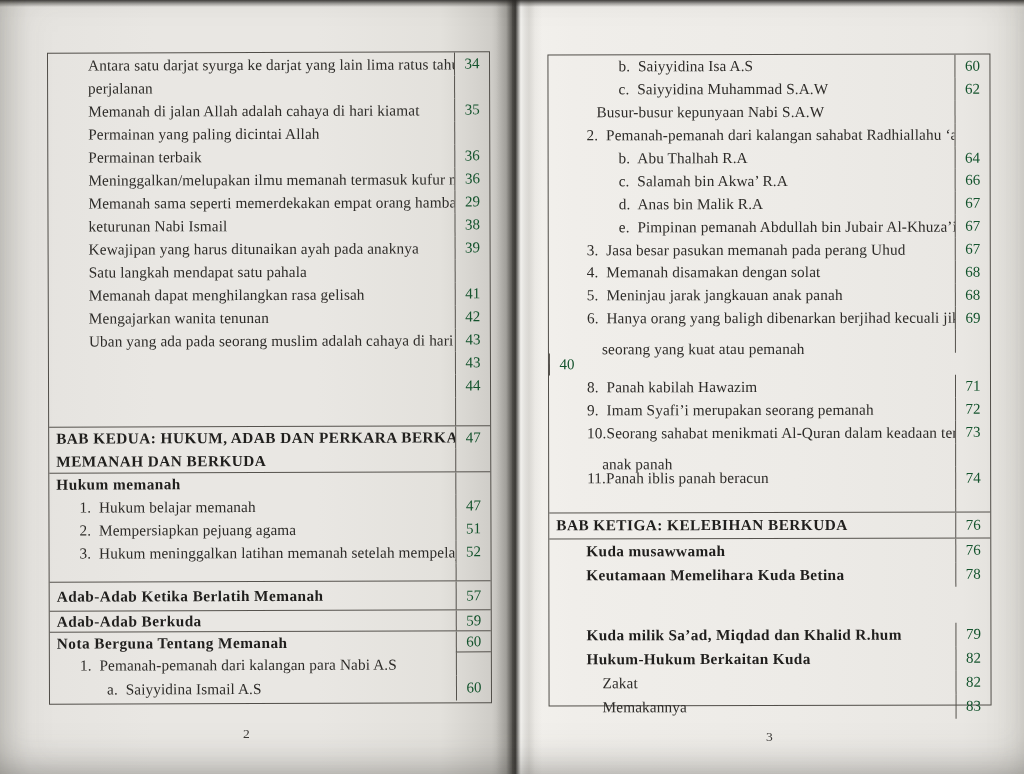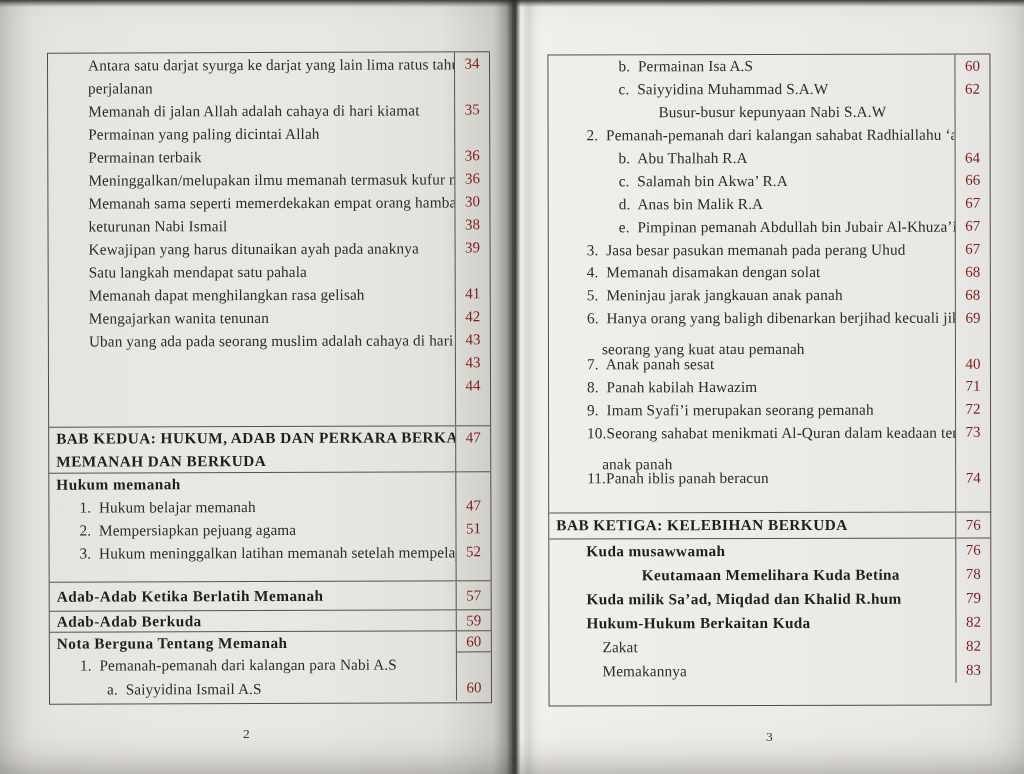--- a/index.html
+++ b/index.html
@@ -47,38 +47,38 @@
   .row{display:flex;align-items:center;height:23px;box-sizing:border-box;flex:none;}
   .pg-r .row{height:22.9px;}
   .row .lbl{
     flex:1;white-space:pre;overflow:hidden;
     font-size:15.3px;color:#2e2c29;letter-spacing:0.1px;
   }
   .row .num{
     width:35px;align-self:stretch;flex:none;
     display:flex;align-items:center;justify-content:center;
     border-left:1.3px solid #55524d;box-sizing:border-box;
-    font-size:15px;color:#7f1d1d;
+    font-size:15px;color:#14532d;
   }
   .row.rule-top{border-top:1.3px solid #55524d;}
   .row.rule-bottom{border-bottom:1.3px solid #55524d;}
   .row.num-rule-bottom .num{border-bottom:1.3px solid #55524d;}
   .row.bold .lbl{font-weight:bold;color:#201f1d;}
   .lvl-h .lbl{letter-spacing:0.45px;}
   
   .pg-l .lvl-plain .lbl{padding-left:40px;}
   .pg-l .lvl-h .lbl{padding-left:7px;}
   .pg-l .lvl-num .lbl{padding-left:30px;}
   .pg-l .lvl-alpha .lbl{padding-left:57px;}
   
   .pg-r .lvl-h .lbl{padding-left:7px;}
   .pg-r .lvl-num .lbl{padding-left:38px;}
   .pg-r .lvl-cont .lbl{padding-left:53px;margin-top:16px;}
   .pg-r .lvl-alpha .lbl{padding-left:70px;}
-  .pg-r .lvl-center .lbl{padding-left:110px;}
+  .pg-r .lvl-center .lbl{padding-left:48px;}
   .pg-r .lvl-boldsub .lbl{padding-left:37px;letter-spacing:0.35px;}
   .pg-r .lvl-sub2 .lbl{padding-left:53px;}
   .pagenum{position:absolute;font-size:13.5px;color:#3a3836;}
   .pagenum.pn-l{left:243px;top:726px;}
   .pagenum.pn-r{left:766px;top:729px;}
 </style>
 </head>
 <body>
 
 <div class="page page-left"></div>
@@ -107,21 +107,21 @@
     <div class="row lvl-plain">
       <div class="lbl">Permainan terbaik</div>
       <div class="num">36</div>
     </div>
     <div class="row lvl-plain">
       <div class="lbl">Meninggalkan/melupakan ilmu memanah termasuk kufur nikmat</div>
       <div class="num">36</div>
     </div>
     <div class="row lvl-plain">
       <div class="lbl">Memanah sama seperti memerdekakan empat orang hamba sahaya</div>
-      <div class="num">30</div>
+      <div class="num">29</div>
     </div>
     <div class="row lvl-plain">
       <div class="lbl">keturunan Nabi Ismail</div>
       <div class="num">38</div>
     </div>
     <div class="row lvl-plain">
       <div class="lbl">Kewajipan yang harus ditunaikan ayah pada anaknya</div>
       <div class="num">39</div>
     </div>
     <div class="row lvl-plain">
@@ -198,21 +198,21 @@
     </div>
     <div class="row lvl-alpha" style="height: 25px;">
       <div class="lbl">a.  Saiyyidina Ismail A.S</div>
       <div class="num">60</div>
     </div>
   </div>
 
 <div class="toc pg-r">
 
 <div class="row lvl-alpha">
-      <div class="lbl">b.  Permainan Isa A.S</div>
+      <div class="lbl">b.  Saiyyidina Isa A.S</div>
       <div class="num">60</div>
     </div>
     <div class="row lvl-alpha">
       <div class="lbl">c.  Saiyyidina Muhammad S.A.W</div>
       <div class="num">62</div>
     </div>
     <div class="row lvl-center">
       <div class="lbl">Busur-busur kepunyaan Nabi S.A.W</div>
       <div class="num"></div>
     </div>
@@ -250,21 +250,20 @@
     </div>
     <div class="row lvl-num">
       <div class="lbl">6.  Hanya orang yang baligh dibenarkan berjihad kecuali jika dia</div>
       <div class="num">69</div>
     </div>
     <div class="row lvl-cont">
       <div class="lbl">seorang yang kuat atau pemanah</div>
       <div class="num"></div>
     </div>
     <div class="row lvl-num">
-      <div class="lbl">7.  Anak panah sesat</div>
       <div class="num">40</div>
     </div>
     <div class="row lvl-num">
       <div class="lbl">8.  Panah kabilah Hawazim</div>
       <div class="num">71</div>
     </div>
     <div class="row lvl-num">
       <div class="lbl">9.  Imam Syafi’i merupakan seorang pemanah</div>
       <div class="num">72</div>
     </div>
@@ -285,25 +284,25 @@
       <div class="num"></div>
     </div>
     <div class="row lvl-h bold rule-top rule-bottom" style="height: 27px;">
       <div class="lbl">BAB KETIGA: KELEBIHAN BERKUDA</div>
       <div class="num">76</div>
     </div>
     <div class="row lvl-boldsub bold" style="height: 24px;">
       <div class="lbl">Kuda musawwamah</div>
       <div class="num">76</div>
     </div>
-    <div class="row lvl-boldsub bold" style="height: 24px; text-align: center;">
+    <div class="row lvl-boldsub bold" style="height: 24px;">
       <div class="lbl">Keutamaan Memelihara Kuda Betina</div>
       <div class="num">78</div>
     </div>
-    <div class="row lvl-boldsub bold" style="height: 24px;">
+    <div class="row lvl-boldsub bold" style="height: 24px; margin-top: 36px;">
       <div class="lbl">Kuda milik Sa’ad, Miqdad dan Khalid R.hum</div>
       <div class="num">79</div>
     </div>
     <div class="row lvl-boldsub bold" style="height: 24px;">
       <div class="lbl">Hukum-Hukum Berkaitan Kuda</div>
       <div class="num">82</div>
     </div>
     <div class="row lvl-sub2" style="height: 24px;">
       <div class="lbl">Zakat</div>
       <div class="num">82</div>

